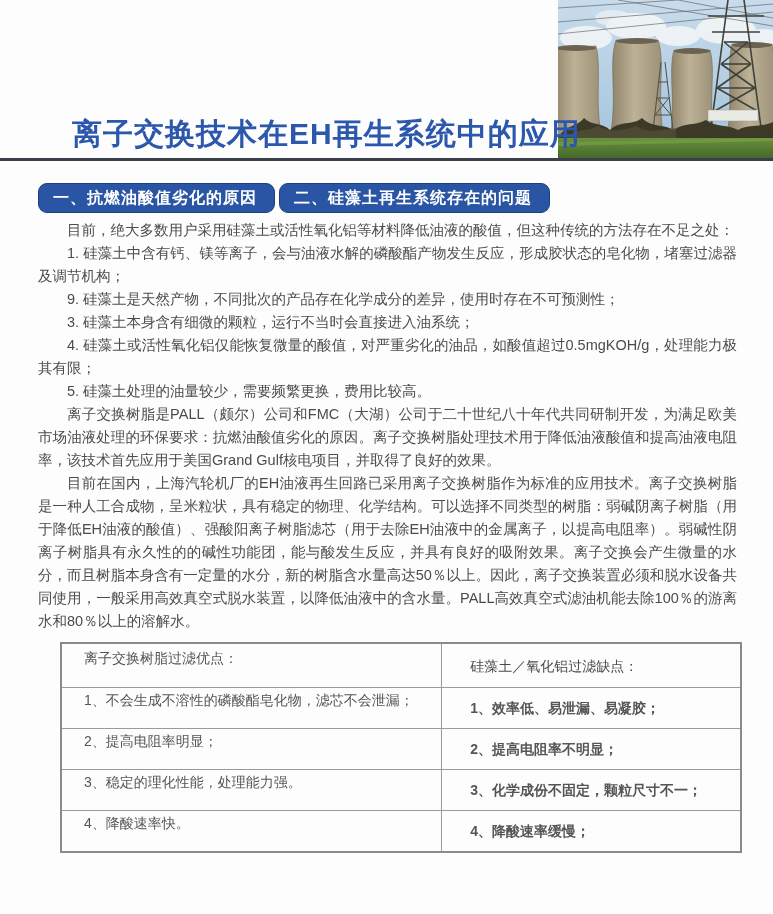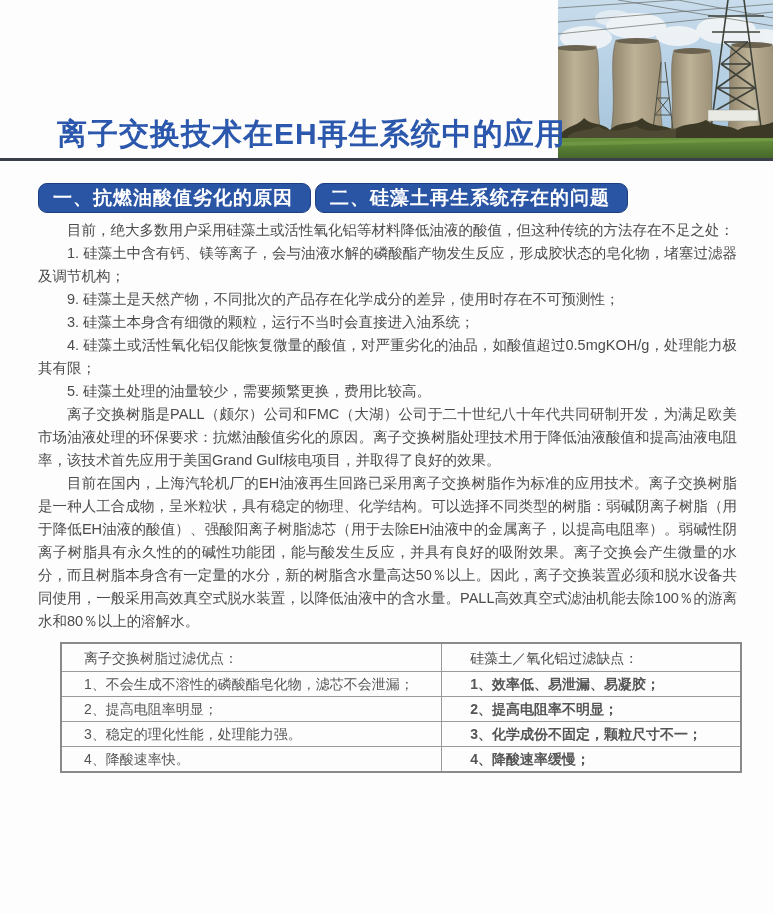--- a/index.html
+++ b/index.html
@@ -1,42 +1,42 @@
 <!DOCTYPE html>
 <html><head>
 <meta charset="utf-8">
 <style>
   html,body{margin:0;padding:0;}
   body{font-family:"Liberation Sans","DejaVu Sans",sans-serif;background:#e8e8e8;}
   .page{position:relative;width:773px;height:914px;background:#fdfdfd;overflow:hidden;margin:0 auto;}
 
   
   .title-band{position:relative;height:158px;background:#fdfdfd;}
-  .page-title{position:absolute;left:57px;bottom:3px;margin:0;font-size:30px;font-weight:bold;
+  .page-title{position:absolute;left:72px;bottom:3px;margin:0;font-size:30px;font-weight:bold;
     color:#2b57ac;letter-spacing:1px;white-space:nowrap;}
   .photo{position:absolute;top:0;right:0;width:215px;height:158px;display:block;}
   .title-rule{height:3px;background:#39404c;}
 
   
   .content{padding:10px 36px 0 38px;color:#4c4c4c;font-size:14.5px;line-height:23px;}
-  .section-pill{display:inline-block;background:#2a55a4;color:#ffffff;font-size:19px;font-weight:bold;
+  .section-pill{display:inline-block;background:#2a55a4;color:#ffffff;font-size:16px;font-weight:bold;
     letter-spacing:1px;padding:2px 17px 3px 14px;border-radius:9px;border:1px solid #1d3f80;
     margin:0 0 5px 0;}
   .pill2{margin-top:12px;margin-bottom:6px;}
   .content p{margin:0;text-indent:2em;text-align:justify;}
 
   
   .cmp-table{border-collapse:collapse;margin:9px 0 0 22px;width:682px;table-layout:fixed;
     border:2px solid #8a8a8a;font-size:14px;color:#555;}
   .cmp-table col.c1{width:56%;}
   .cmp-table col.c2{width:44%;}
   .cmp-table th,.cmp-table td{border:1px solid #9a9a9a;height:22px;line-height:20px;
     text-align:left;font-weight:normal;white-space:nowrap;overflow:hidden;}
   .cmp-table th{height:25px;}
-  .cmp-table .cell-l{padding:1px 4px 1px 22px;}
+  .cmp-table .cell-l{padding:1px 4px 17px 22px;}
   .cmp-table .cell-r{padding:1px 4px 1px 28px;font-weight:bold;}
   .cmp-table th.cell-r{font-weight:normal;color:#4a4a4a;}
 </style>
 </head>
 <body>
 
 <div class="page">
 
   <div class="title-band">
     <svg class="photo" viewBox="0 0 215 158" preserveAspectRatio="none">

